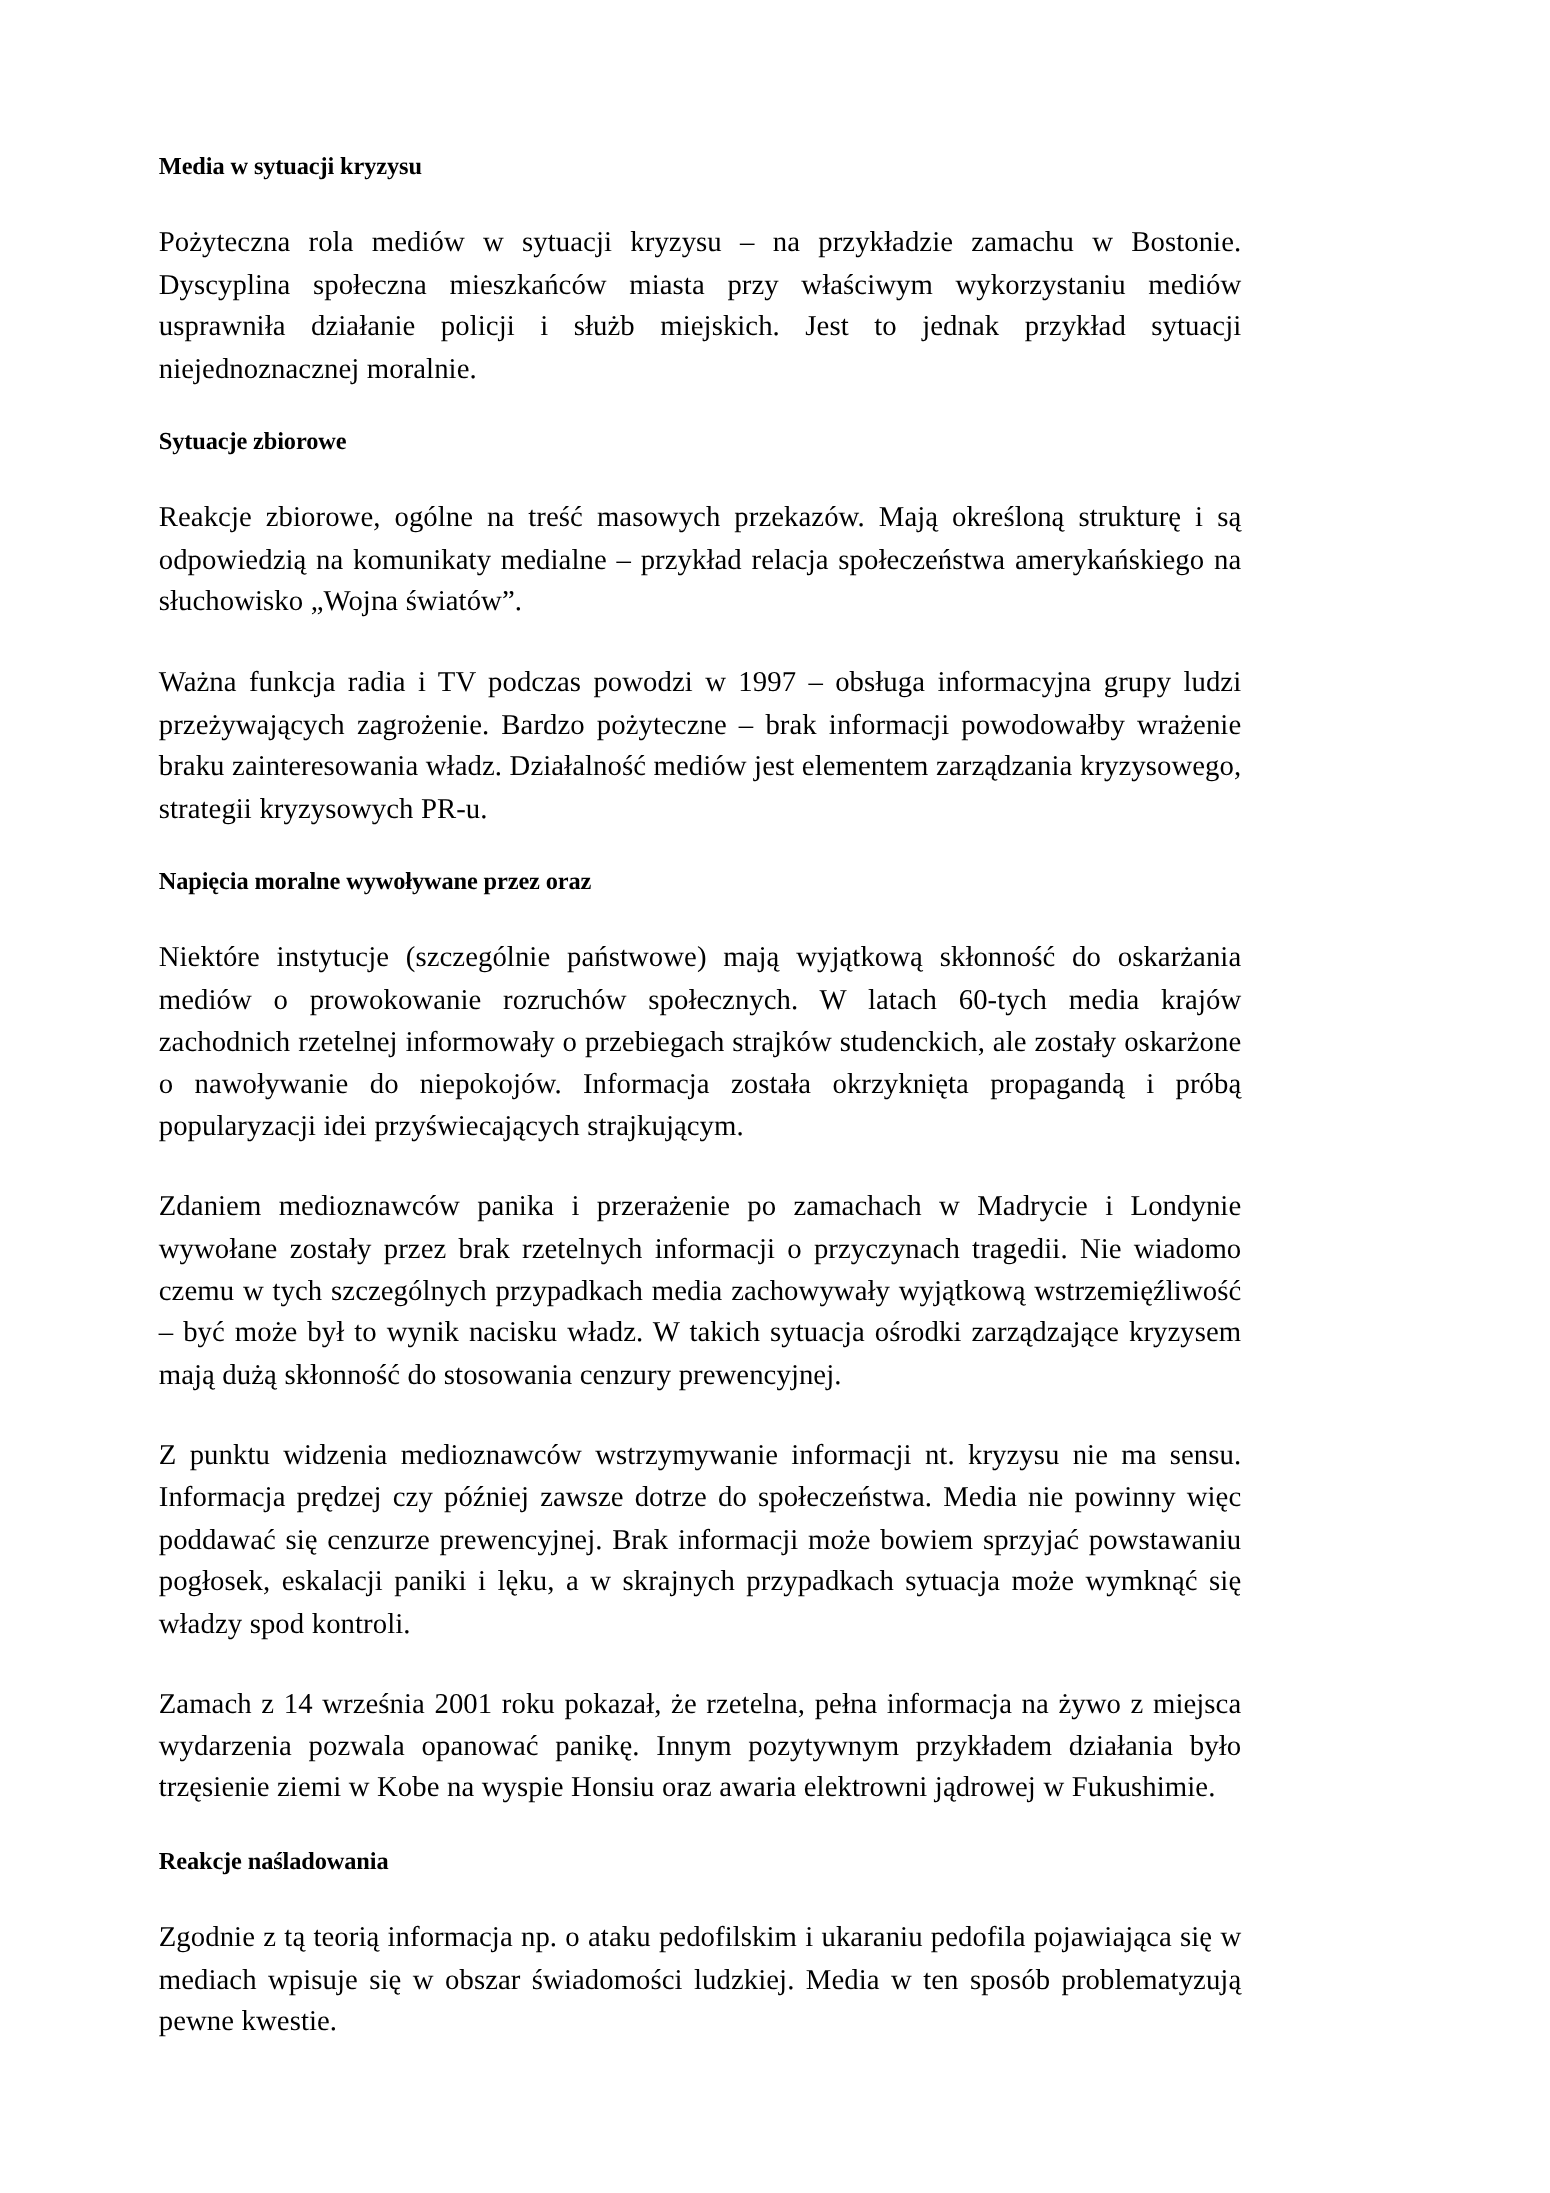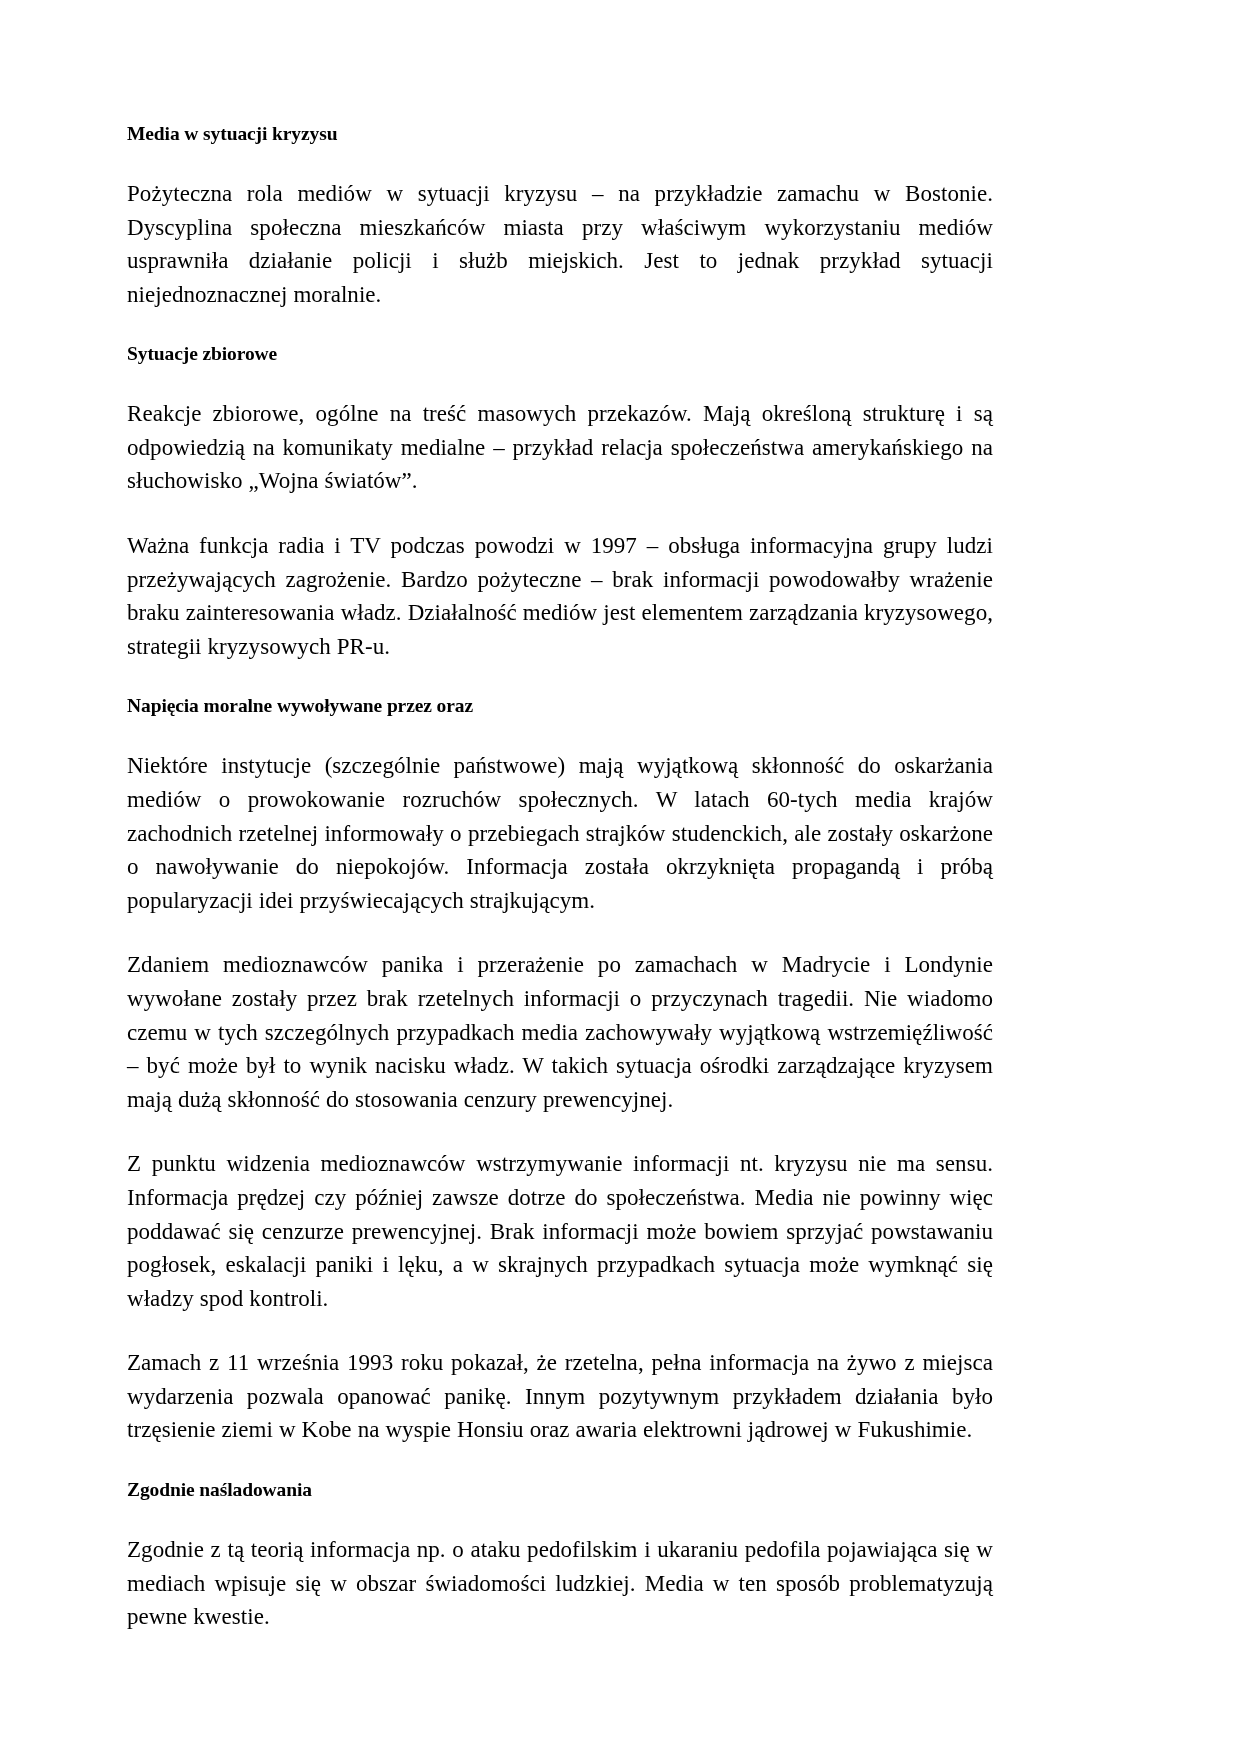--- a/index.html
+++ b/index.html
@@ -64,19 +64,19 @@
     <p class="para">Pożyteczna rola mediów w sytuacji kryzysu – na przykładzie zamachu w Bostonie. Dyscyplina społeczna mieszkańców miasta przy właściwym wykorzystaniu mediów usprawniła działanie policji i służb miejskich. Jest to jednak przykład sytuacji niejednoznacznej moralnie.</p>
 
     <h2 class="section-heading spaced">Sytuacje zbiorowe</h2>
     <p class="para">Reakcje zbiorowe, ogólne na treść masowych przekazów. Mają określoną strukturę i są odpowiedzią na komunikaty medialne – przykład relacja społeczeństwa amerykańskiego na słuchowisko „Wojna światów”.</p>
     <p class="para tight">Ważna funkcja radia i TV podczas powodzi w 1997 – obsługa informacyjna grupy ludzi przeżywających zagrożenie. Bardzo pożyteczne – brak informacji powodowałby wrażenie braku zainteresowania władz. Działalność mediów jest elementem zarządzania kryzysowego, strategii kryzysowych PR-u.</p>
 
     <h2 class="section-heading spaced">Napięcia moralne wywoływane przez oraz</h2>
     <p class="para">Niektóre instytucje (szczególnie państwowe) mają wyjątkową skłonność do oskarżania mediów o prowokowanie rozruchów społecznych. W latach 60-tych media krajów zachodnich rzetelnej informowały o przebiegach strajków studenckich, ale zostały oskarżone o nawoływanie do niepokojów. Informacja została okrzyknięta propagandą i próbą popularyzacji idei przyświecających strajkującym.</p>
     <p class="para">Zdaniem medioznawców panika i przerażenie po zamachach w Madrycie i Londynie wywołane zostały przez brak rzetelnych informacji o przyczynach tragedii. Nie wiadomo czemu w tych szczególnych przypadkach media zachowywały wyjątkową wstrzemięźliwość – być może był to wynik nacisku władz. W takich sytuacja ośrodki zarządzające kryzysem mają dużą skłonność do stosowania cenzury prewencyjnej.</p>
     <p class="para">Z punktu widzenia medioznawców wstrzymywanie informacji nt. kryzysu nie ma sensu. Informacja prędzej czy później zawsze dotrze do społeczeństwa. Media nie powinny więc poddawać się cenzurze prewencyjnej. Brak informacji może bowiem sprzyjać powstawaniu pogłosek, eskalacji paniki i lęku, a w skrajnych przypadkach sytuacja może wymknąć się władzy spod kontroli.</p>
-    <p class="para">Zamach z 11 września 1993 roku pokazał, że rzetelna, pełna informacja na żywo z miejsca wydarzenia pozwala opanować panikę. Innym pozytywnym przykładem działania było trzęsienie ziemi w Kobe na wyspie Honsiu oraz awaria elektrowni jądrowej w Fukushimie.</p>
+    <p class="para">Zamach z 14 września 2001 roku pokazał, że rzetelna, pełna informacja na żywo z miejsca wydarzenia pozwala opanować panikę. Innym pozytywnym przykładem działania było trzęsienie ziemi w Kobe na wyspie Honsiu oraz awaria elektrowni jądrowej w Fukushimie.</p>
 
-    <h2 class="section-heading spaced">Zgodnie naśladowania</h2>
+    <h2 class="section-heading spaced">Reakcje naśladowania</h2>
     <p class="para">Zgodnie z tą teorią informacja np. o ataku pedofilskim i ukaraniu pedofila pojawiająca się w mediach wpisuje się w obszar świadomości ludzkiej. Media w ten sposób problematyzują pewne kwestie.</p>
 
   </div>
 </div>
 
 </body></html>

